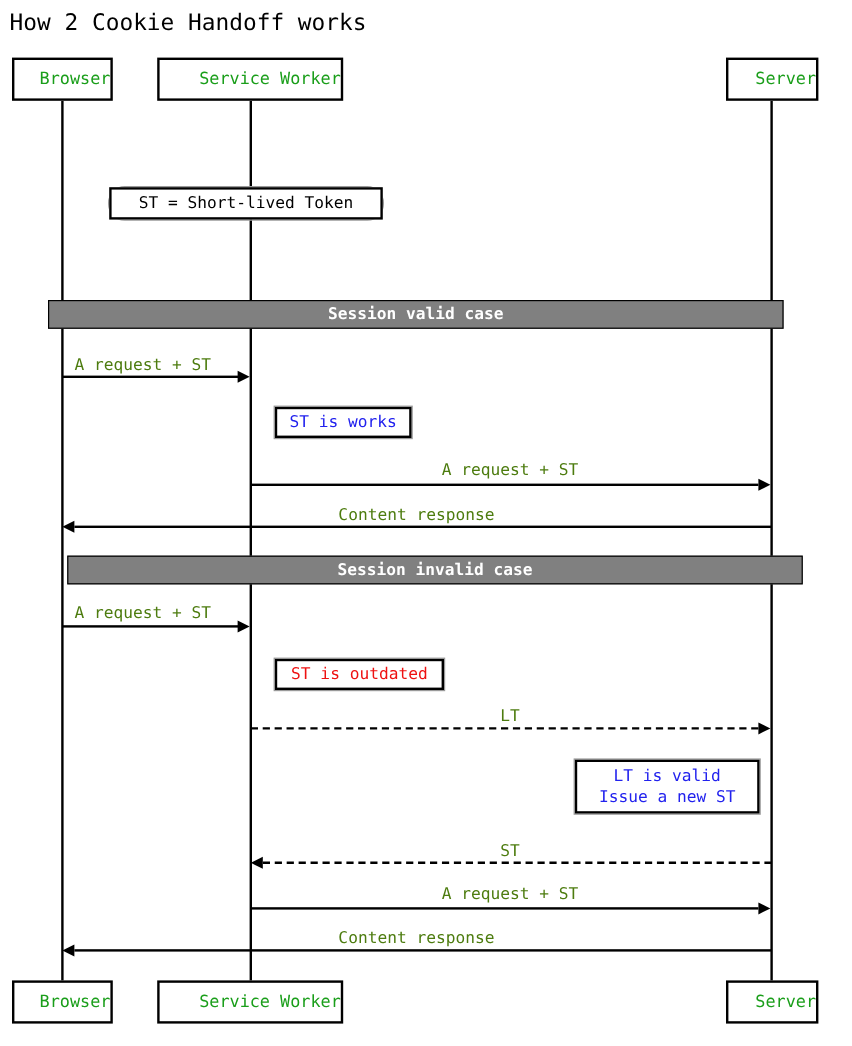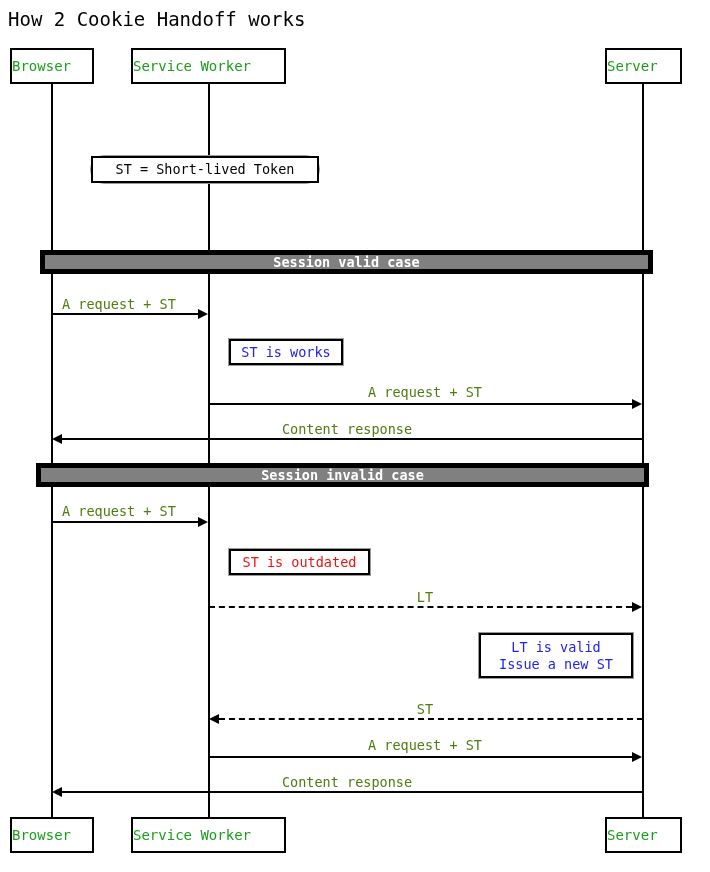--- a/index.html
+++ b/index.html
@@ -29,21 +29,21 @@
   
   .participant {
     position: absolute;
     box-sizing: border-box;
     border: 2px solid #000000;
     background: #ffffff;
     color: #1a9e1a;
     font-size: 14px;
     display: flex;
     align-items: center;
-    justify-content: flex-start;
+    justify-content: flex-end;
     white-space: nowrap;
     height: 36px;
   }
   
   .lifeline {
     position: absolute;
     width: 2px;
     background: #000000;
   }
   
@@ -70,21 +70,21 @@
     padding: 2px 6px;
   }
   .note-black .note-inner { color: #000000; }
   .note-blue  .note-inner { color: #2222ee; }
   .note-red   .note-inner { color: #ee1111; }
   
   .divider {
     position: absolute;
     box-sizing: border-box;
     background: #808080;
-    border: 5px solid #000000;
+    border: 1px solid #000000;
     color: #ffffff;
     font-size: 13.5px;
     font-weight: bold;
     display: flex;
     align-items: center;
     justify-content: center;
     white-space: nowrap;
     height: 24px;
   }
   
@@ -161,21 +161,21 @@
   </div>
 
   <div class="msg-label center" style="left:425px; top:384px;">A request + ST</div>
   <div class="msg-line" style="left:209px; top:403px; width:423px;"></div>
   <div class="arrowhead right" style="left:632px; top:399px;"></div>
 
   <div class="msg-label center" style="left:347px; top:421px;">Content response</div>
   <div class="msg-line" style="left:62px; top:438px; width:581px;"></div>
   <div class="arrowhead left" style="left:52px; top:434px;"></div>
 
-  <div class="divider" style="left:36px; top:463px; width:613px;">
+  <div class="divider" style="left:56px; top:463px; width:613px;">
     <span>Session invalid case</span>
   </div>
 
   <div class="msg-label" style="left:62px; top:503px;">A request + ST</div>
   <div class="msg-line" style="left:52px; top:521px; width:147px;"></div>
   <div class="arrowhead right" style="left:198px; top:517px;"></div>
 
   <div class="note note-red" style="left:228px; top:548px; width:143px; height:28px;">
     <div class="note-inner">
       <span>ST is outdated</span>

